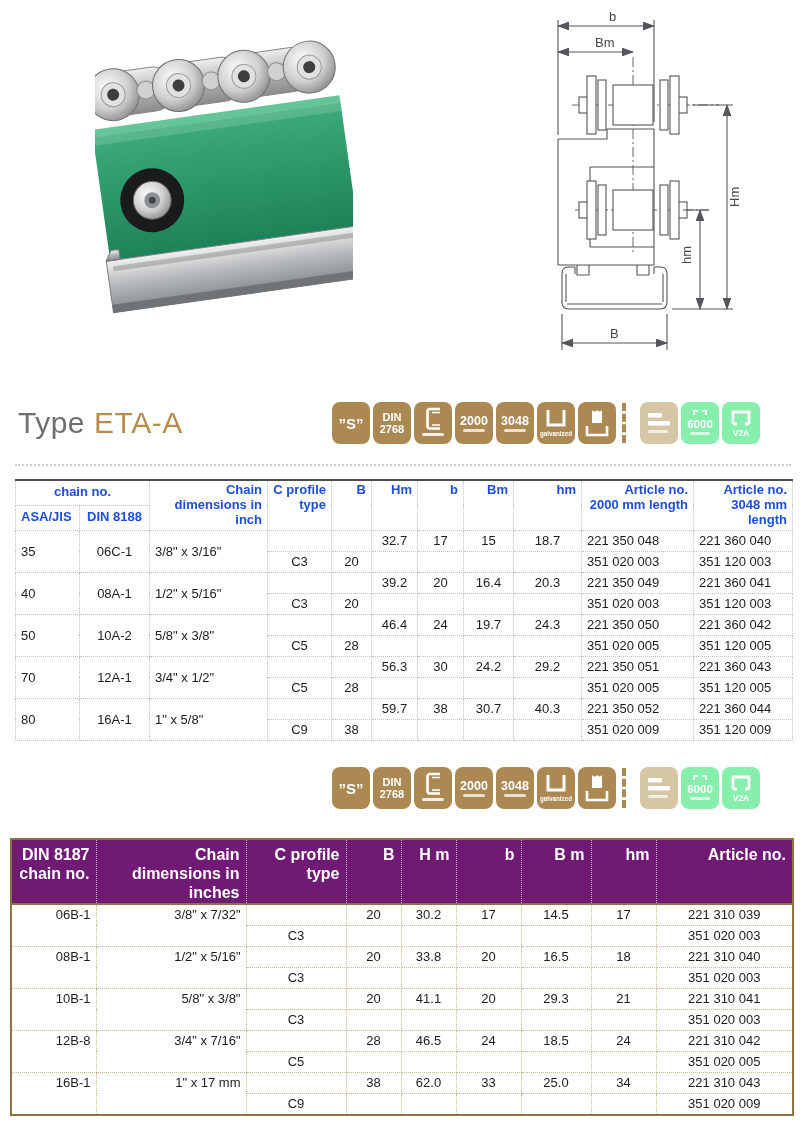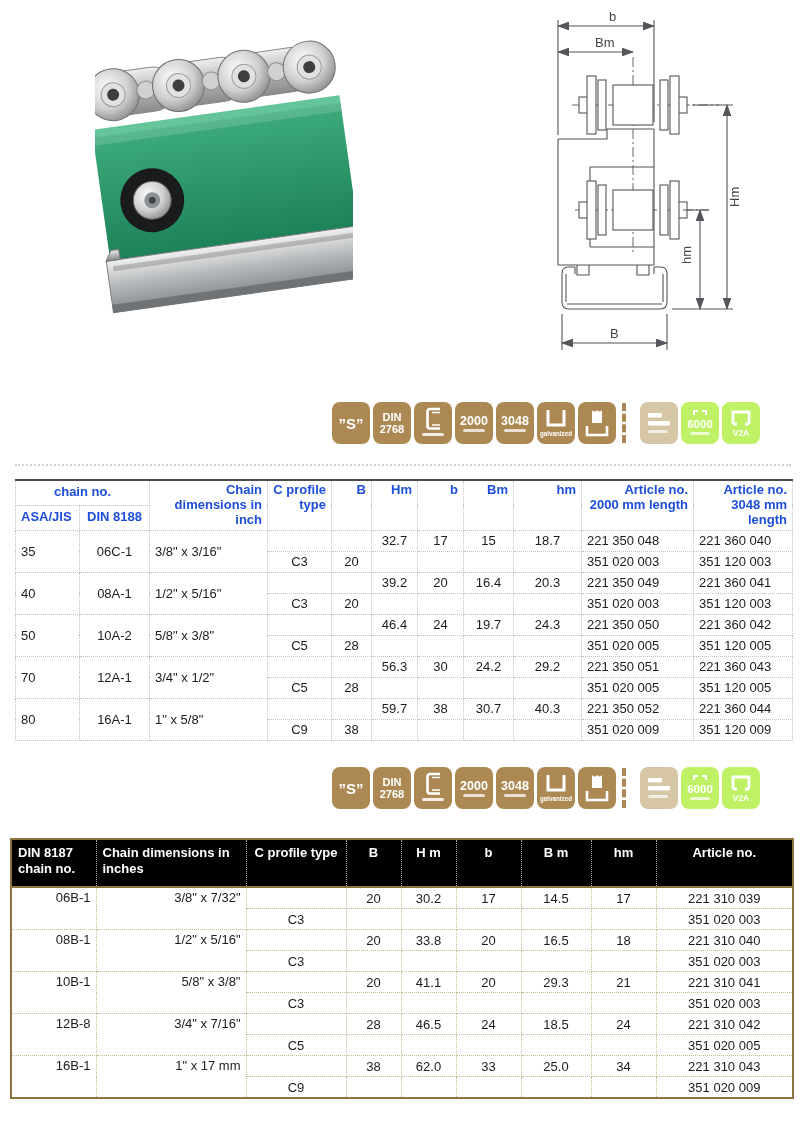--- a/index.html
+++ b/index.html
@@ -12,21 +12,21 @@
   .diagram text{font-family:"Liberation Sans",sans-serif;font-size:13px;fill:#46474a;}
 
   
   .sec-head{position:absolute;left:0;right:0;height:50px;display:flex;align-items:center;}
   .sec-head.a{top:398px;} .sec-head.b{top:763px;}
   .sec-title{margin:0 0 0 18px;font-size:30px;font-weight:400;color:#6e6f71;letter-spacing:.5px;}
   .sec-title .accent{color:#b98c4e;margin-left:9px;}
   .badge-row{margin-left:auto;margin-right:40px;display:flex;align-items:center;gap:3px;}
   .badge{width:38px;height:42px;border-radius:8px;background:#ac8953;flex:0 0 auto;}
   .badge svg{width:38px;height:42px;display:block;}
-  .badge.faded{background:#bef264;}
+  .badge.faded{background:#86efac;}
   .badge.lightest{background:#d6c6a6;}
   .bdiv{width:8px;height:40px;border-left:4px dashed #ac8953;margin:0 3px;}
   .bt{fill:#fff;font-weight:bold;text-anchor:middle;font-family:"Liberation Sans",sans-serif;}
 
   .rule-a{position:absolute;top:464px;left:15px;width:776px;border-top:2px dotted #cfcfcf;}
 
   
   table.spec{border-collapse:collapse;table-layout:fixed;font-size:13px;}
   .spec td{border:1px dotted #c2c2c2;padding:2px 5px;height:16px;color:#1c1c1c;
            white-space:nowrap;overflow:hidden;}
@@ -34,23 +34,23 @@
   .vtop{vertical-align:top;padding-top:3px;text-align:right;} .vmid{vertical-align:middle;}
 
   
   .ta{position:absolute;left:15px;top:479px;width:777px;border-top:2px solid #4d4d4f;}
   .ta th{border:1px dotted #c2c2c2;font-weight:bold;font-size:13px;color:#1d4ed8;
          padding:2px 5px;line-height:1.15;}
   .ta thead tr{height:22px;}
 
   
   .tb{position:absolute;left:10px;top:838px;width:782px;border:2px solid #8d7340;}
-  .tb thead th{background:#000000;color:#fff;font-weight:bold;font-size:13px;
+  .tb thead th{background:#701a75;color:#fff;font-weight:bold;font-size:16px;
                vertical-align:top;padding:5px 6px 0 6px;height:41px;line-height:1.2;
-               border-right:1px dotted rgba(255,255,255,.65);border-bottom:2px solid #8d7340;}
+               border-right:1px dotted rgba(255,255,255,.65);border-bottom:2px solid #8d7340;text-align:right;}
   .tb td{border:1px dotted #c9ba96;}
 </style>
 </head>
 <body>
 
 <div class="page">
 
   <svg class="photo" viewBox="0 0 258 328">
     <defs>
       <radialGradient id="rg" cx="40%" cy="35%" r="75%">
@@ -172,20 +172,21 @@
       <line x1="75" y1="341" x2="180" y2="341" marker-start="url(#arr)" marker-end="url(#arr)"></line>
     </g>
     <text x="122" y="19">b</text>
     <text x="108" y="45">Bm</text>
     <text transform="rotate(-90 252 205)" x="252" y="205">Hm</text>
     <text transform="rotate(-90 204 262)" x="204" y="262">hm</text>
     <text x="123" y="336">B</text>
   </svg>
 
   <div class="sec-head a">
+    <h2 class="sec-title"><span>Type</span><span class="accent">ETA-A</span></h2>
     <div class="badge-row">
         <div class="badge">
           <svg viewBox="0 0 38 42">
             <text x="19" y="27" class="bt" font-size="15">”S”</text>
           </svg>
         </div>
         <div class="badge">
           <svg viewBox="0 0 38 42">
             <text x="19" y="19" class="bt" font-size="11">DIN</text>
             <text x="19" y="31" class="bt" font-size="11">2768</text>

